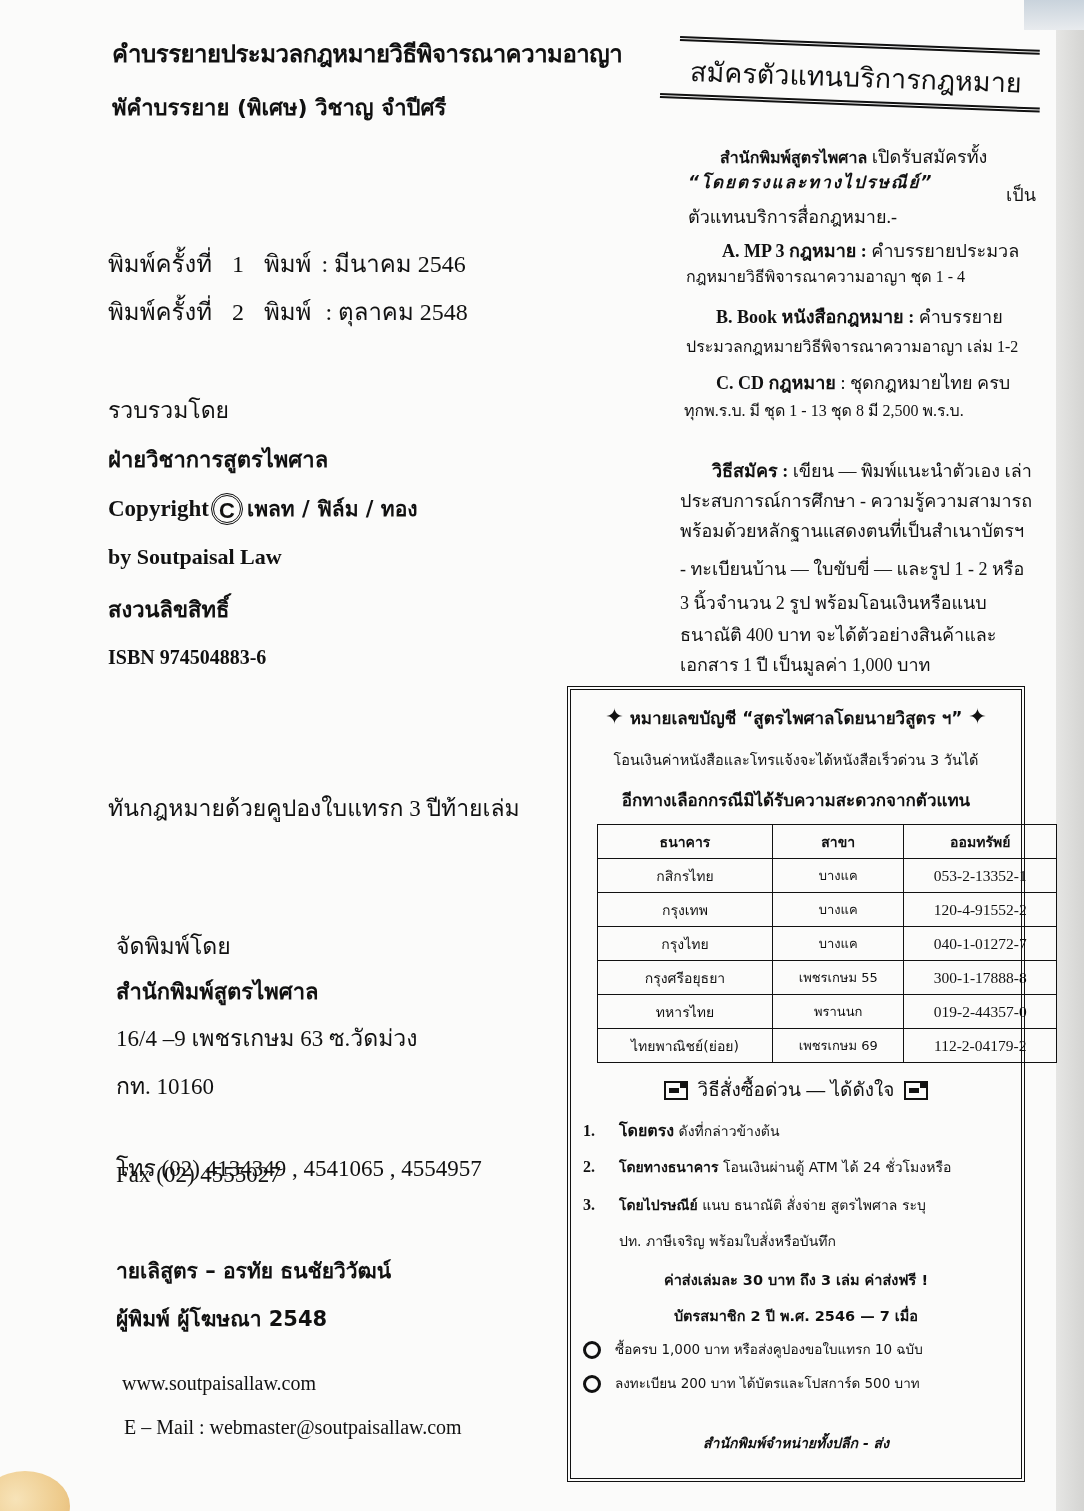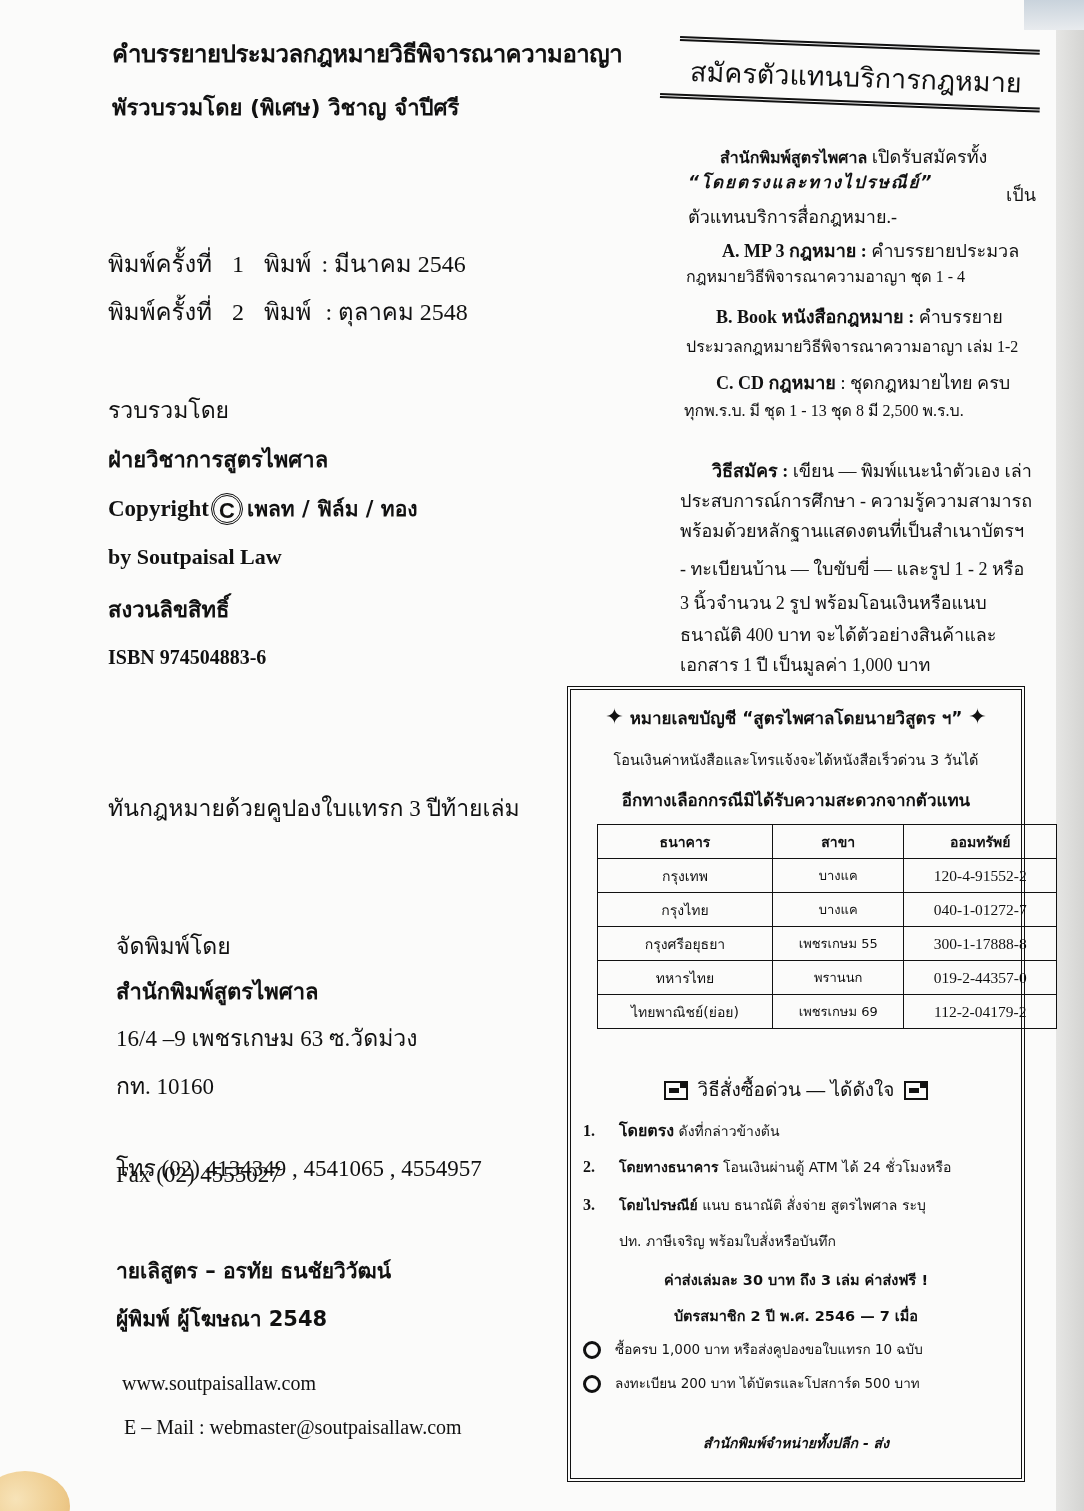--- a/index.html
+++ b/index.html
@@ -72,21 +72,21 @@
   .star { font-size: 22px; }
 </style>
 </head>
 <body>
 
 <div class="page-edge"></div>
 <div class="page-edge-top"></div>
 <div class="thumb"></div>
 
 <div class="abs title">คำบรรยายประมวลกฎหมายวิธีพิจารณาความอาญา</div>
-<div class="abs author">พัรวบรวมโดย (พิเศษ) วิชาญ  จำปีศรี</div>
+<div class="abs author">พัคำบรรยาย (พิเศษ) วิชาญ  จำปีศรี</div>
 
 <div class="abs ed" style="top:244px;">
   <span>พิมพ์ครั้งที่</span>
   <span style="margin-left:14px;">1</span>
   <span style="margin-left:14px;">พิมพ์</span>
   <span style="margin-left:4px;">: มีนาคม  2546</span>
 </div>
 <div class="abs ed" style="top:292px;">
   <span>พิมพ์ครั้งที่</span>
   <span style="margin-left:14px;">2</span>
@@ -157,20 +157,25 @@
     <table class="bank-table">
       <thead>
         <tr>
           <th>ธนาคาร</th>
           <th>สาขา</th>
           <th>ออมทรัพย์</th>
         </tr>
       </thead>
       <tbody>
         <tr>
+            <td>กสิกรไทย</td>
+            <td>บางแค</td>
+            <td>053-2-13352-1</td>
+          </tr>
+        <tr>
             <td>กรุงเทพ</td>
             <td>บางแค</td>
             <td>120-4-91552-2</td>
           </tr>
         <tr>
             <td>กรุงไทย</td>
             <td>บางแค</td>
             <td>040-1-01272-7</td>
           </tr>
         <tr>

